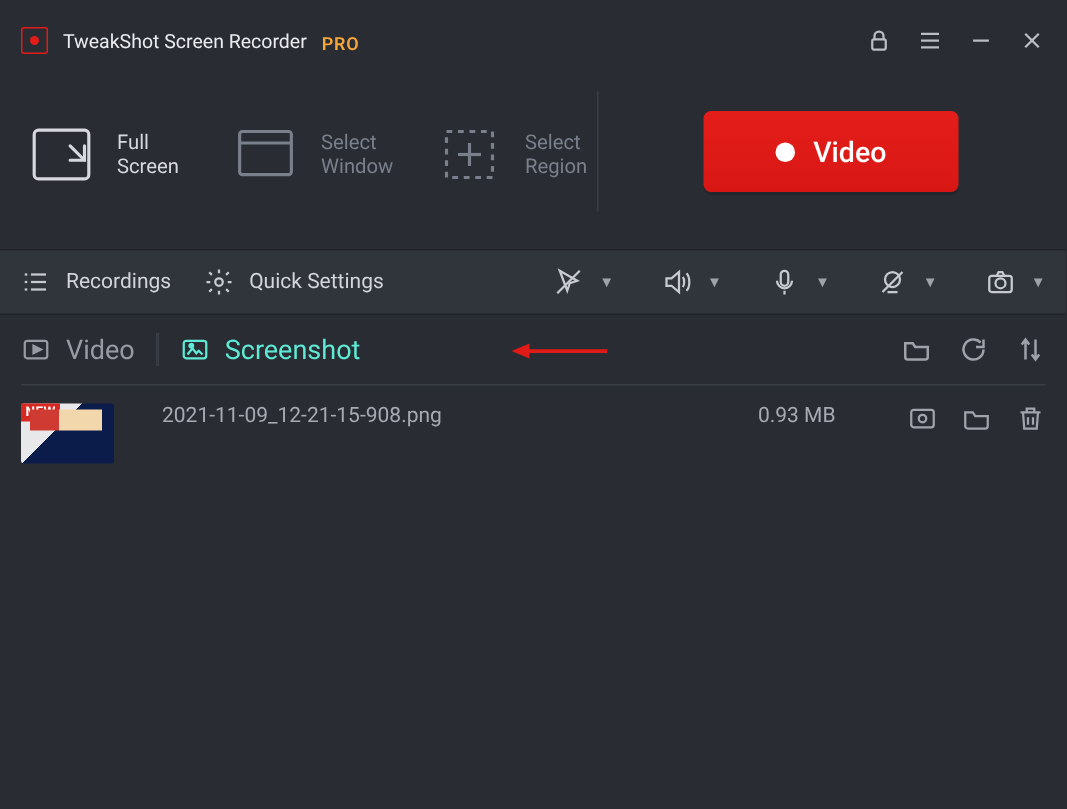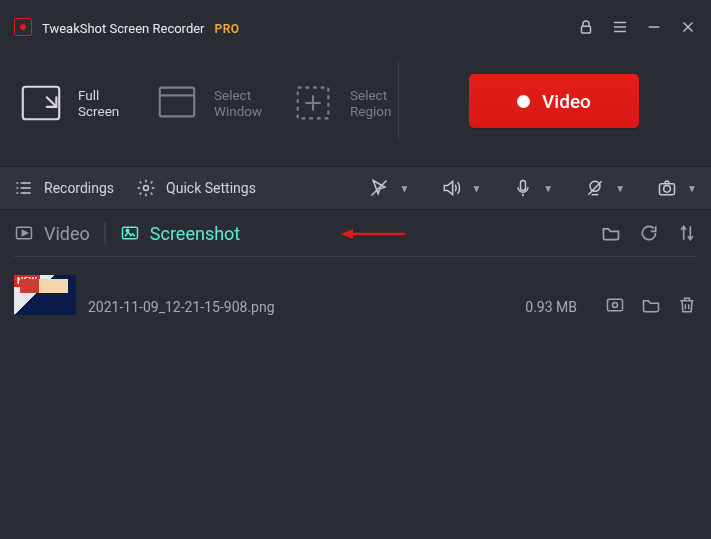--- a/index.html
+++ b/index.html
@@ -129,22 +129,22 @@
   }
   .ta-icon { width:20px; height:20px; display:flex; align-items:center; justify-content:center; color:#9da2ab; }
   .ta-icon svg { stroke: currentColor; fill:none; stroke-width:2; }
 
   .tabs-hr { height:1px; background:#3a3f47; margin:0 14px; }
 
   
   .files { padding: 12px 14px; }
   .file-row {
     height: 46px;
-    display:flex; align-items:flex-end;
-    gap: 12px;
+    display:flex; align-items:flex-start;
+    gap: 32px;
     color:#a6abb3;
     font-size:14px;
   }
   .thumb {
     width:62px; height:40px;
     background: linear-gradient(135deg, #e8e8ea 0 40%, #0b1b4a 40% 100%);
     border-radius:2px;
     position:relative;
     flex-shrink:0;
   }
@@ -154,21 +154,21 @@
     background: linear-gradient(90deg,#cf3a33 0 40%, #f3d7ac 40% 100%);
   }
   .new-tag {
     position:absolute; top:0; left:0;
     background:#d82821; color:#fff;
     font-size:9px; font-weight:700;
     padding:1px 3px;
     letter-spacing:.3px;
   }
   .fname { flex:1; }
-  .fsize { width:90px; text-align:right; padding-right:16px;margin-top:15px; }
+  .fsize { width:90px; text-align:right; padding-right:16px; }
   .factions { display:flex; gap:16px; color:#9fa4ad; }
   .fa-icon { width:20px; height:20px; }
   .fa-icon svg { stroke: currentColor; fill:none; stroke-width:1.8; }
 </style>
 </head>
 <body>
 
 <div class="titlebar">
   <div class="app-logo">
     <svg width="10" height="10" viewBox="0 0 10 10">

